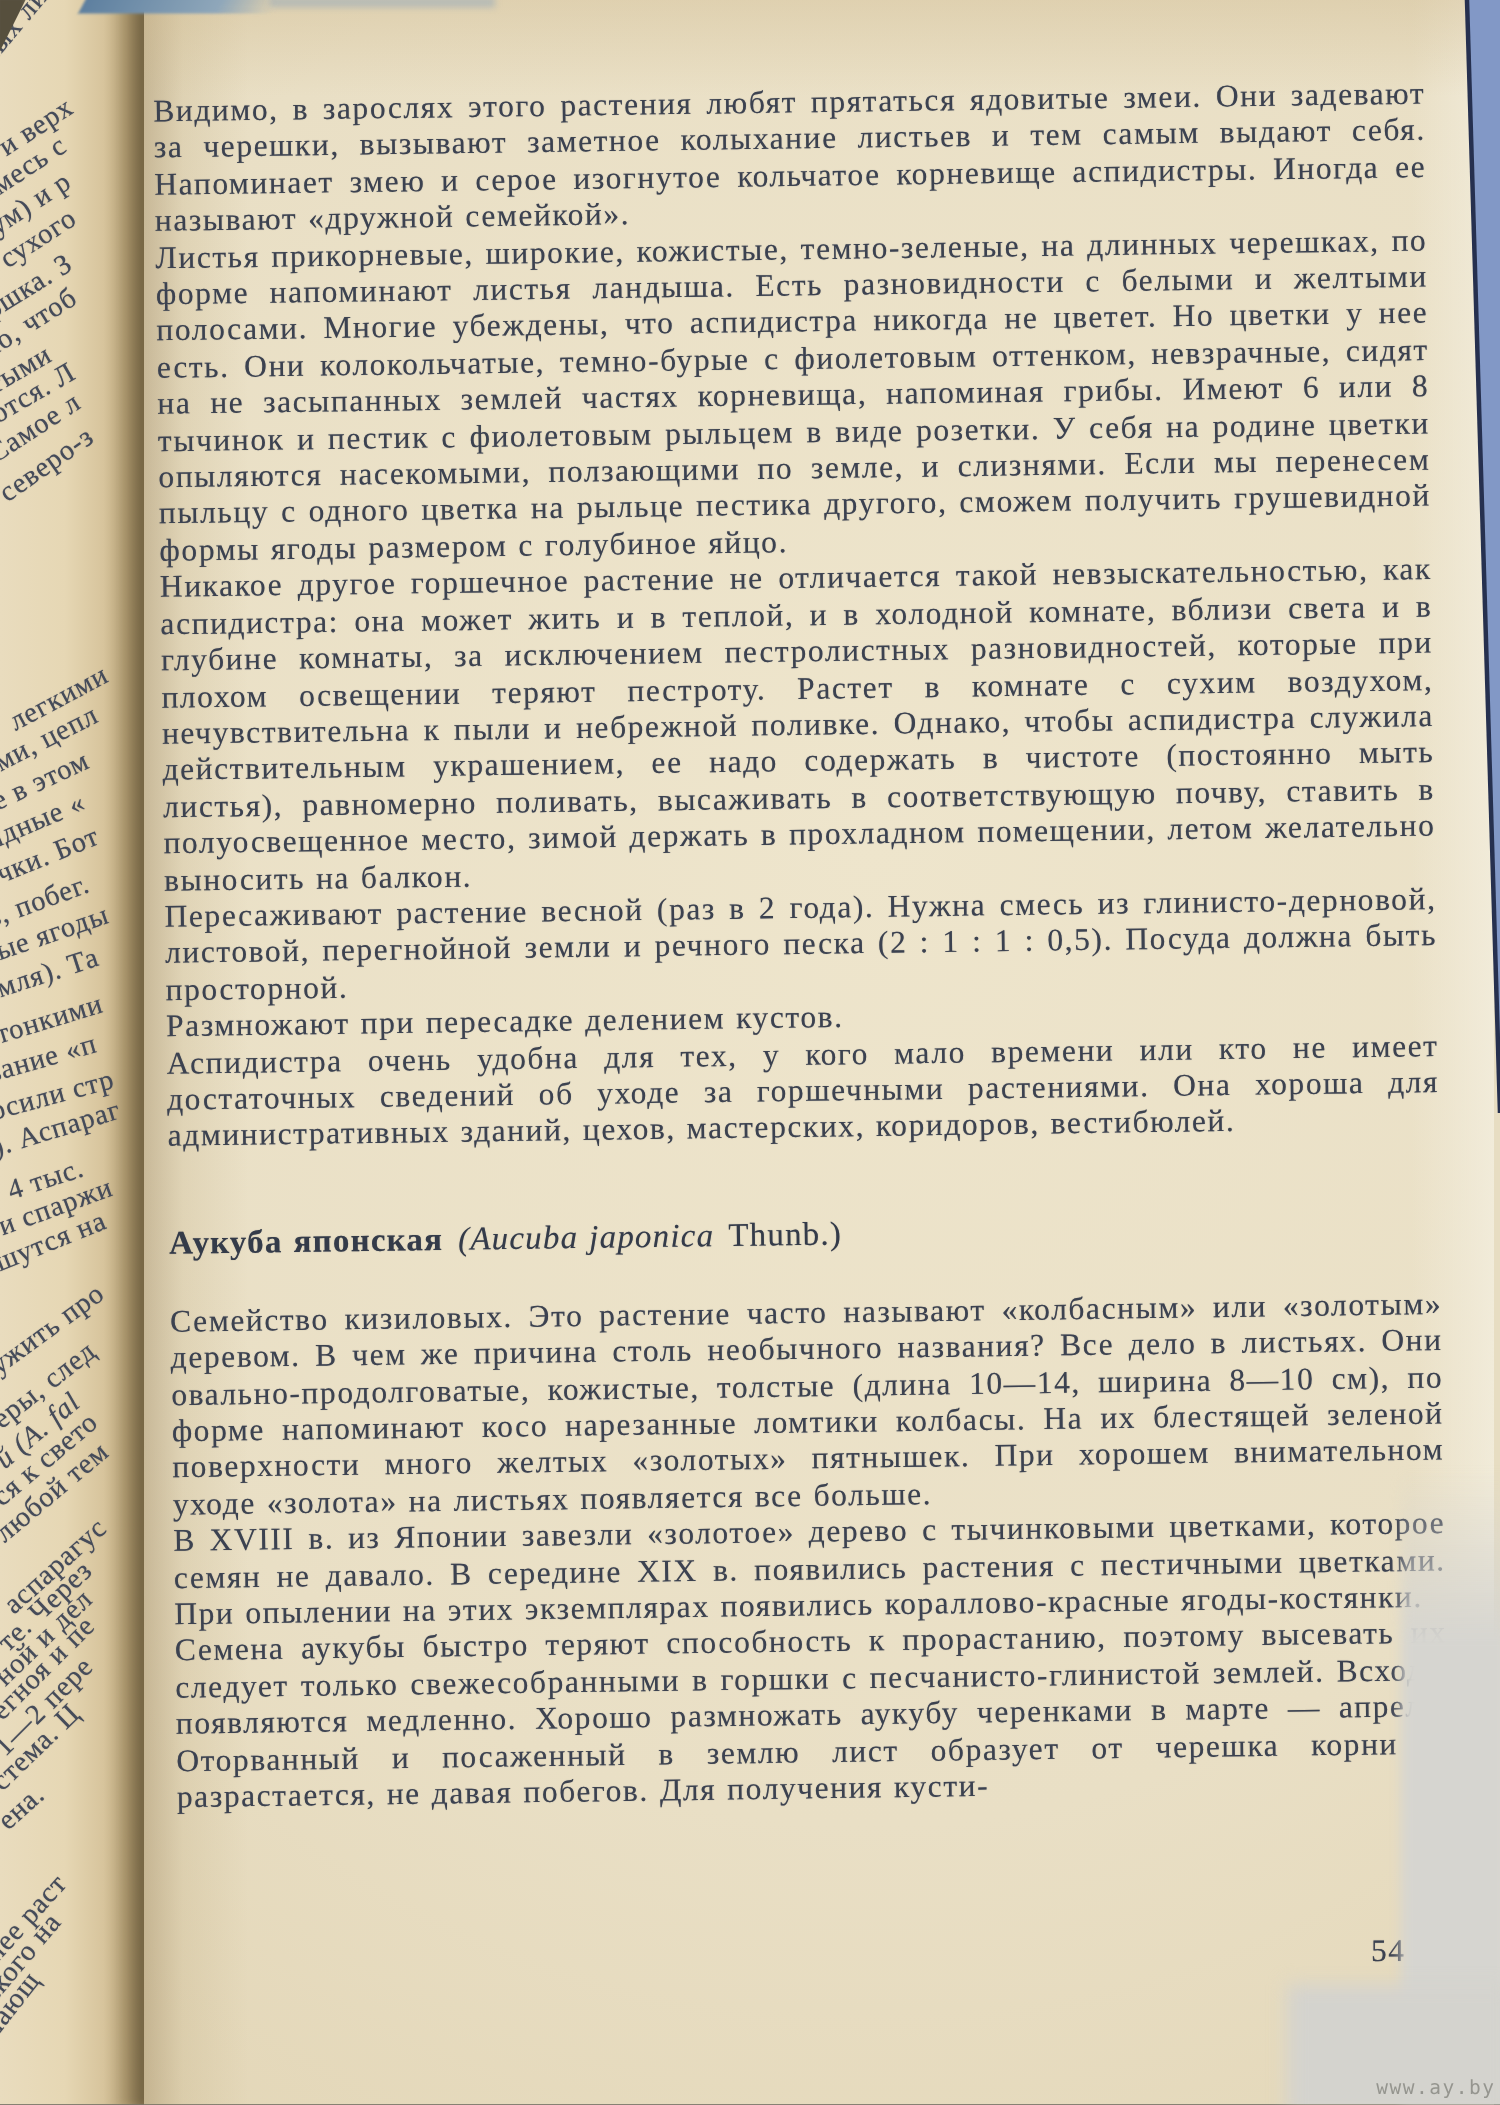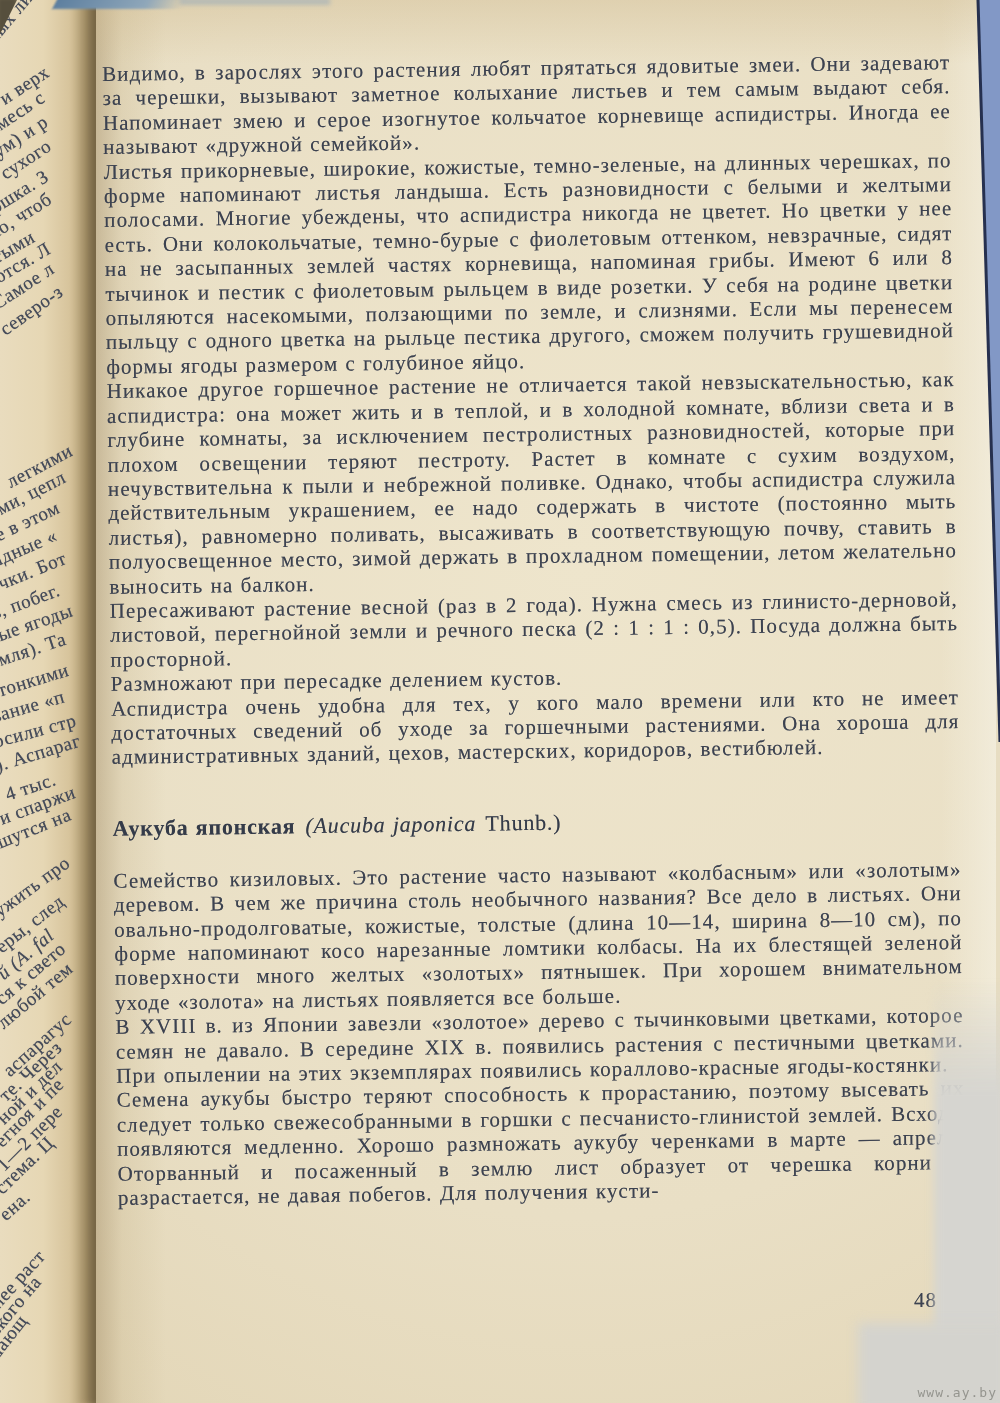--- a/index.html
+++ b/index.html
@@ -154,21 +154,21 @@
       <p class="para">Размножают при пересадке делением кустов.</p>
       <p class="para">Аспидистра очень удобна для тех, у кого мало времени или кто не имеет достаточных сведений об уходе за горшечными растениями. Она хороша для административных зданий, цехов, мастерских, коридоров, вестибюлей.</p>
 
       <h2 class="heading"><span class="h-ru">Аукуба японская</span><span class="h-la">(Aucuba japonica</span> <span class="h-au">Thunb.)</span></h2>
 
       <p class="para">Семейство кизиловых. Это растение часто называют «колбасным» или «золотым» деревом. В чем же причина столь необычного названия? Все дело в листьях. Они овально-продолговатые, кожистые, толстые (длина 10—14, ширина 8—10 см), по форме напоминают косо нарезанные ломтики колбасы. На их блестящей зеленой поверхности много желтых «золотых» пятнышек. При хорошем внимательном уходе «золота» на листьях появляется все больше.</p>
       <p class="para">В XVIII в. из Японии завезли «золотое» дерево с тычинковыми цветками, которое семян не давало. В середине XIX в. появились растения с пестичными цветками. При опылении на этих экземплярах появились кораллово-красные ягоды-костянки.</p>
       <p class="para">Семена аукубы быстро теряют способность к прорастанию, поэтому высевать их следует только свежесобранными в горшки с песчанисто-глинистой землей. Всходы появляются медленно. Хорошо размножать аукубу черенками в марте — апреле. Оторванный и посаженный в землю лист образует от черешка корни и разрастается, не давая побегов. Для получения кусти-</p>
     </div>
 
-    <div class="page-number">48</div>
+    <div class="page-number">54</div>
   </div>
 
   <svg class="cover-edge" width="30" height="742" viewBox="0 0 30 742">
     <polygon points="8,0 30,0 30,742" fill="#8298c6"></polygon>
     <line x1="8" y1="0" x2="30" y2="742" stroke="#26304f" stroke-width="3"></line>
   </svg>
 
   <div class="pages-corner"></div>
   <div class="pages-corner2"></div>
 

